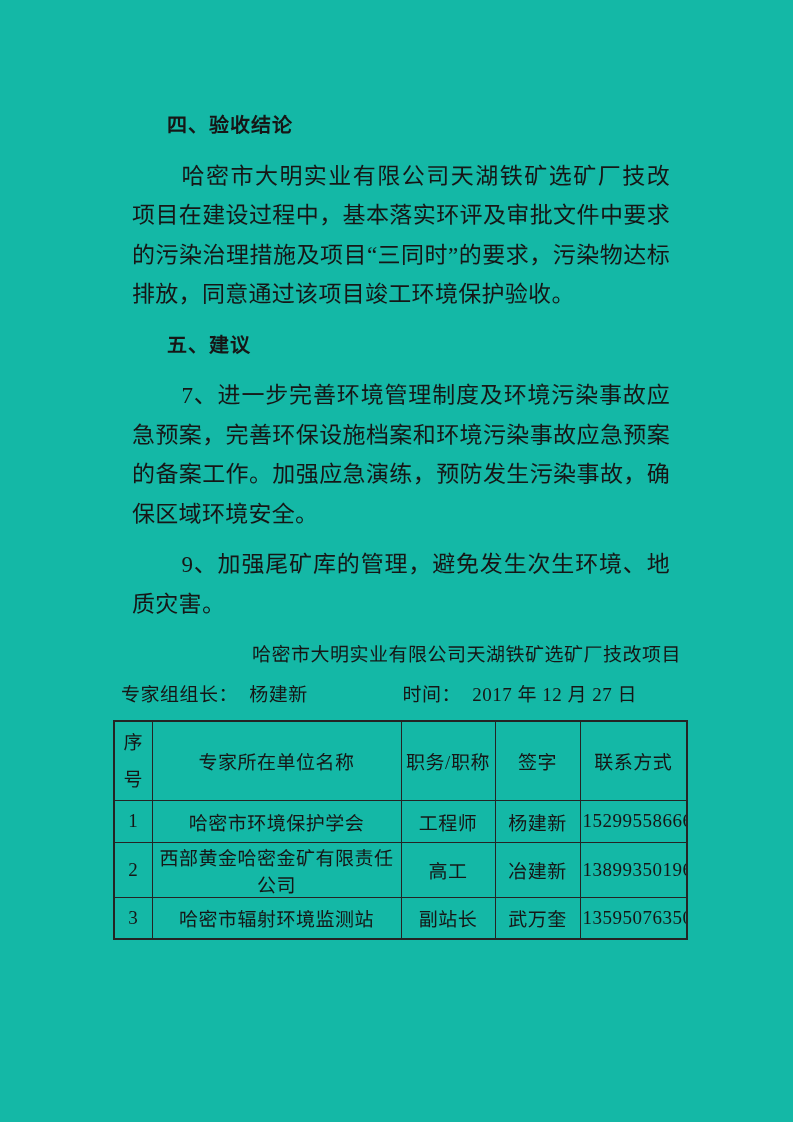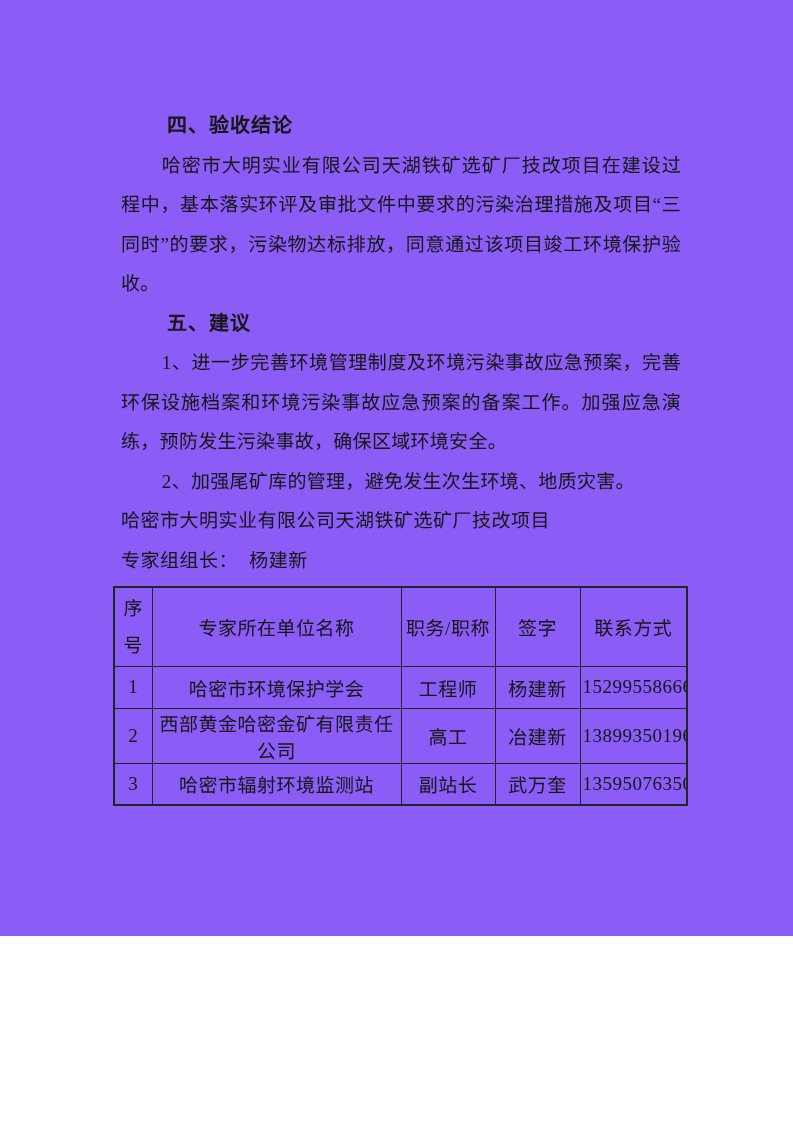--- a/index.html
+++ b/index.html
@@ -3,51 +3,51 @@
 <meta charset="utf-8">
 <style>
   html, body {
     margin: 0;
     padding: 0;
     background: #ffffff;
   }
   .page {
     position: relative;
     width: 793px;
-    height: 936px;
+    height: 1122px;
     margin: 0 auto;
-    background: #8b5cf6;
+    background: #14b8a6;
     color: #161616;
     font-family: "Liberation Serif", "DejaVu Serif", serif;
     box-sizing: border-box;
     padding: 106px 112px 0 121px;
     overflow: hidden;
   }
   .sec-heading {
     margin: 0;
     padding-left: 46px;
     font-family: "Liberation Sans", "DejaVu Sans", sans-serif;
     font-weight: 700;
     font-size: 20px;
     line-height: 39.5px;
     letter-spacing: 1px;
   }
   .body-para {
-    margin: 0;
-    font-size: 19px;
+    margin: 11px;
+    font-size: 23px;
     line-height: 39.5px;
     text-align: justify;
     text-indent: 2.15em;
     letter-spacing: 0.3px;
   }
   .centered-line {
     margin: 0;
     font-size: 19px;
     line-height: 39.5px;
-    text-align: left;
+    text-align: right;
     text-indent: 0;
     letter-spacing: 0.5px;
   }
   .sig-row {
     display: flex;
     align-items: baseline;
     font-size: 19px;
     line-height: 39.5px;
     letter-spacing: 0.5px;
   }
@@ -95,30 +95,34 @@
 <body>
 
 <div class="page">
 
   <h2 class="sec-heading">四、验收结论</h2>
 
   <p class="body-para">哈密市大明实业有限公司天湖铁矿选矿厂技改项目在建设过程中，基本落实环评及审批文件中要求的污染治理措施及项目“三同时”的要求，污染物达标排放，同意通过该项目竣工环境保护验收。</p>
 
   <h2 class="sec-heading">五、建议</h2>
 
-  <p class="body-para">1、进一步完善环境管理制度及环境污染事故应急预案，完善环保设施档案和环境污染事故应急预案的备案工作。加强应急演练，预防发生污染事故，确保区域环境安全。</p>
-  <p class="body-para">2、加强尾矿库的管理，避免发生次生环境、地质灾害。</p>
+  <p class="body-para">7、进一步完善环境管理制度及环境污染事故应急预案，完善环保设施档案和环境污染事故应急预案的备案工作。加强应急演练，预防发生污染事故，确保区域环境安全。</p>
+  <p class="body-para">9、加强尾矿库的管理，避免发生次生环境、地质灾害。</p>
 
 
   <p class="centered-line">哈密市大明实业有限公司天湖铁矿选矿厂技改项目</p>
 
   <div class="sig-row">
     <div class="sig-left">
       <span class="sig-label">专家组组长：</span>
       <span class="sig-value">杨建新</span>
+    </div>
+    <div class="sig-right">
+      <span class="sig-label">时间：</span>
+      <span class="sig-value">2017 年  12  月 27 日</span>
     </div>
   </div>
 
   <table class="signature-table">
     <colgroup>
       <col class="col-w-index">
       <col class="col-w-unit">
       <col class="col-w-title">
       <col class="col-w-sign">
       <col class="col-w-phone">

